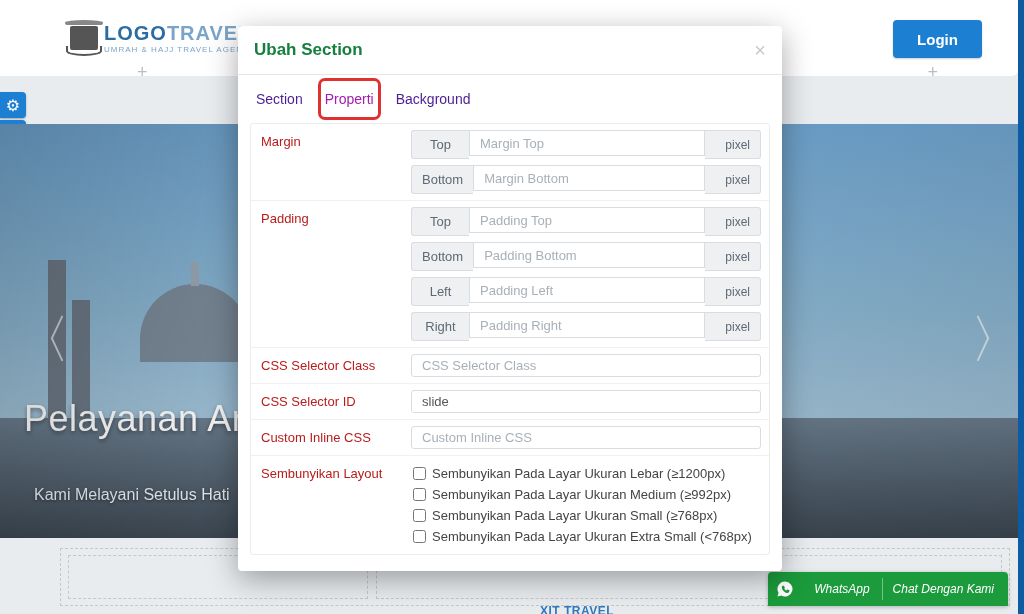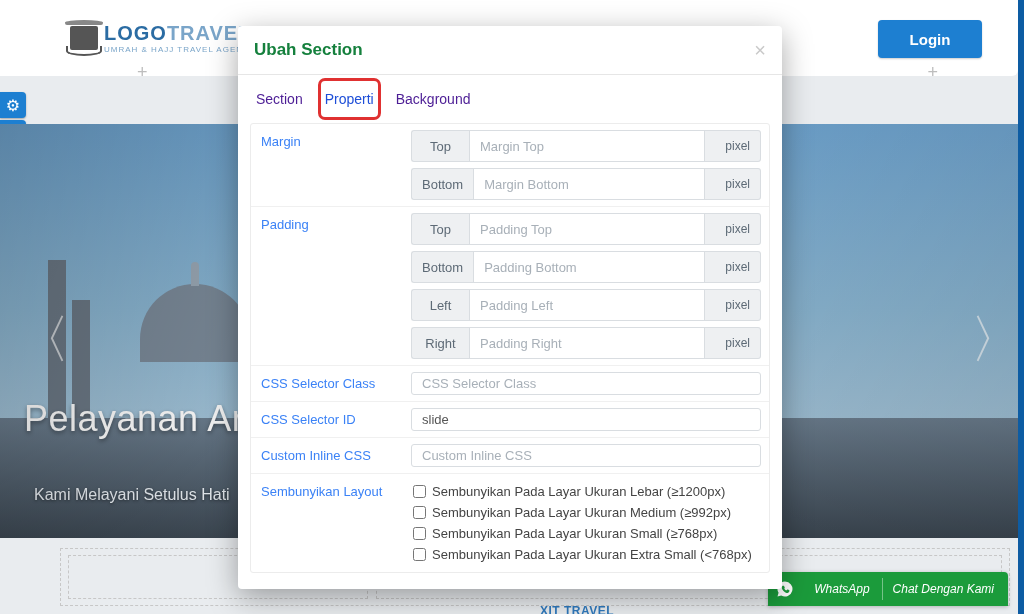--- a/index.html
+++ b/index.html
@@ -19,21 +19,21 @@
   .kaaba::before { content: ""; position: absolute; left: -5px; right: -5px; top: -6px; height: 5px; background: #888; border-radius: 50% 50% 2px 2px; }
   .kaaba::after { content: ""; position: absolute; left: -4px; right: -4px; bottom: -6px; height: 8px; border: 2px solid #555; border-top: none; border-radius: 0 0 50% 50%; }
   .logo-text { display: flex; flex-direction: column; }
   .logo-main { font-size: 20px; font-weight: 700; letter-spacing: 1px; }
   .logo-main .lg1 { color: #2b6ca3; }
   .logo-main .lg2 { color: #7aa5c9; }
   .logo-sub { font-size: 8px; color: #7aa5c9; letter-spacing: 1px; }
 
   .login-btn {
     position: absolute; top: 20px; right: 36px;
-    width: 104px; height: 38px; background: #1d7fd1; color: #fff;
+    width: 89px; height: 38px; background: #1d7fd1; color: #fff;
     border-radius: 4px; display: flex; align-items: center; justify-content: center;
     font-weight: 600; font-size: 15px; box-shadow: 0 1px 2px rgba(0,0,0,.2);
     cursor: pointer;
     margin-left: 24px;
   }
   .plus-add { position: absolute; color: #bdbdbd; font-size: 18px; cursor: pointer; }
   .plus-1 { top: 62px; left: 137px; }
   .plus-2 { top: 62px; right: 80px; }
 
   .side-btn {
@@ -118,41 +118,41 @@
     display: flex; align-items: center; justify-content: space-between;
     padding: 14px 16px; border-bottom: 1px solid #e6e6e6;
   }
   .modal-title { font-size: 17px; font-weight: 600; color: #15803d; }
   .modal-close { font-size: 20px; color: #c9c9c9; cursor: pointer; line-height: 1; }
 
   .tabs { display: flex; gap: 18px; padding: 8px 16px 0 16px; }
   .tab {
     padding: 8px 2px; font-size: 14px; color: #4c1d95; cursor: pointer;
   }
-  .tab.active { color: #1d4ed8; }
+  .tab.active { color: #a21caf; }
   .tab.highlight { outline: 3px solid #e03131; outline-offset: 2px; border-radius: 2px; }
 
   .form { margin: 8px 12px 16px 12px; border: 1px solid #ececec; border-radius: 3px; }
 
   .row { display: flex; border-top: 1px solid #f0f0f0; }
   .row:first-child { border-top: none; }
   .lbl {
-    width: 152px; padding: 10px 10px; font-size: 13px; color: #3b82f6;
+    width: 152px; padding: 10px 10px; font-size: 13px; color: #b91c1c;
   }
   .ctl { flex: 1; padding: 6px 8px; display: flex; flex-direction: column; gap: 6px; }
 
   .ig { display: flex; }
   .addon {
     background: #eef0f2; border: 1px solid #d9dde1; color: #5d6a76;
     font-size: 13px; padding: 6px 10px; display: flex; align-items: center;
   }
   .addon.left { border-right: none; border-radius: 3px 0 0 3px; min-width: 58px; justify-content: center; }
   .addon.right { border-left: none; border-radius: 0 3px 3px 0; min-width: 44px; justify-content: center; font-size: 12px; padding-left: 20px; }
   .inp {
-    flex: 1; border: 1px solid #d9dde1; height: 32px; padding: 0 10px;
+    flex: 1; border: 1px solid #d9dde1; height: 26px; padding: 0 10px;
     font-size: 13px; color: #555; outline: none;
   }
   .inp::placeholder { color: #a8b0b8; }
 
   .ck { display: flex; align-items: center; gap: 6px; font-size: 13px; color: #444; }
   .ck input { width: 13px; height: 13px; }
 </style>
 </head>
 <body>
 

